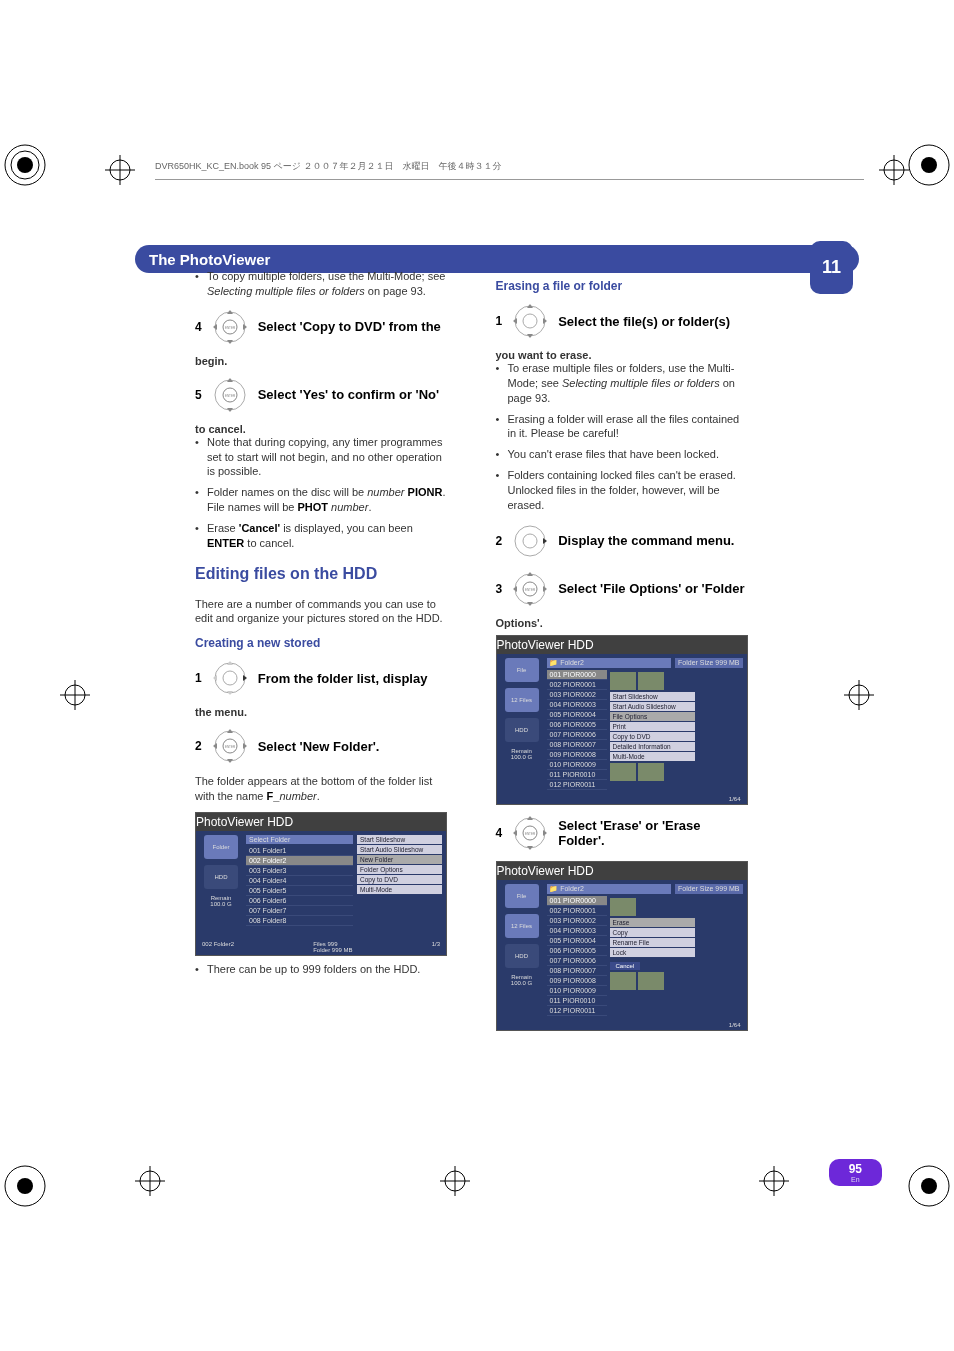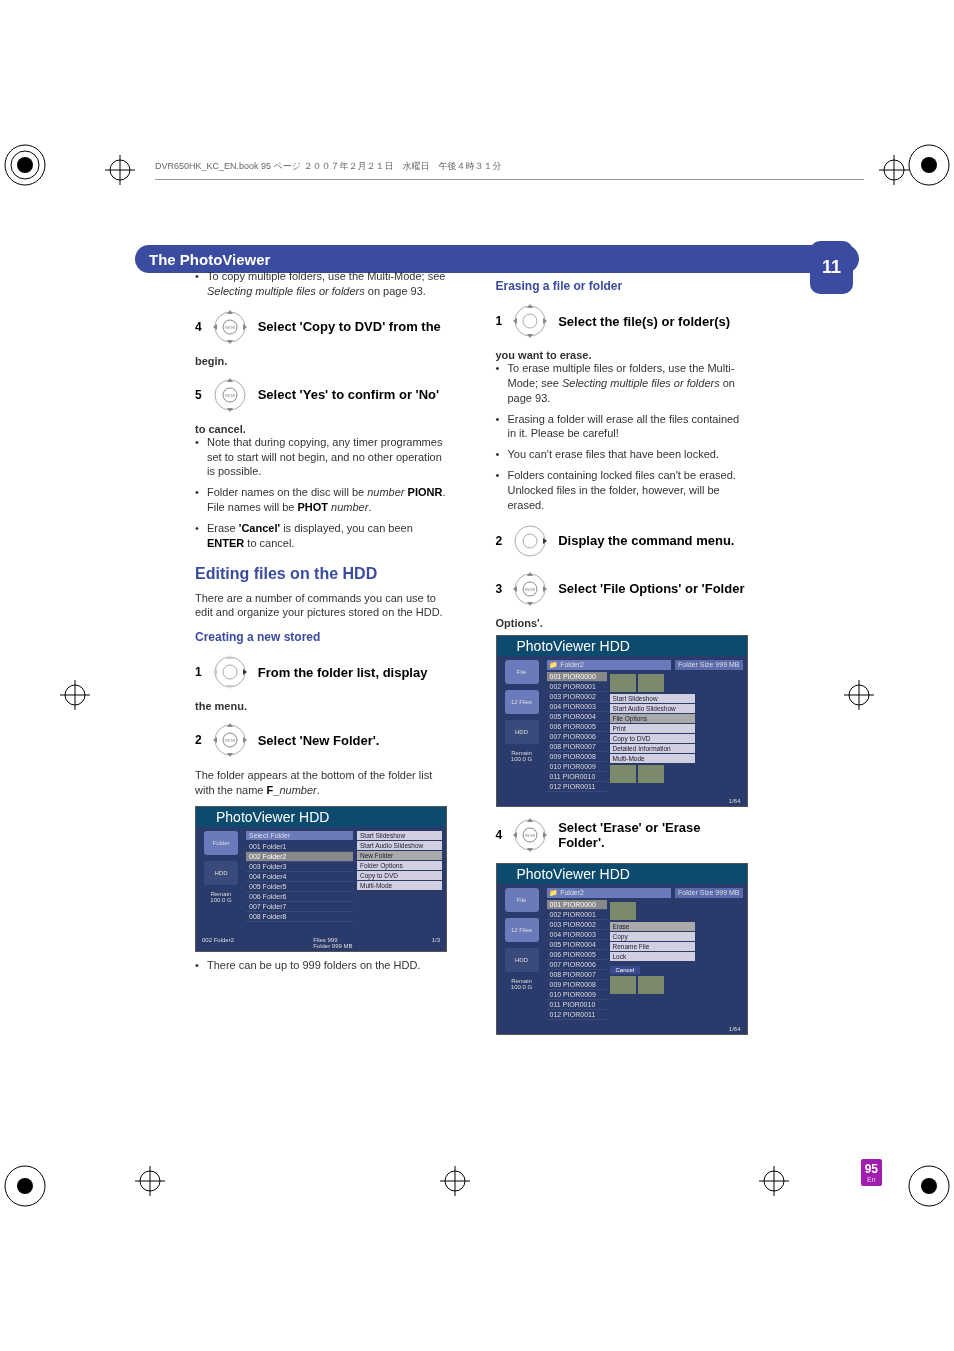--- a/index.html
+++ b/index.html
@@ -8,44 +8,44 @@
 .reg svg{width:100%;height:100%}
 .hdr{position:absolute;top:160px;left:155px;right:90px;font-size:9px;color:#666}
 .hdr-line{border-top:1px solid #999;margin-top:6px}
 .chapter-bar{position:absolute;top:245px;left:135px;right:95px;background:#3a4ba0;color:#fff;border-radius:14px;height:28px;display:flex;align-items:center;padding:0 14px;font-weight:bold;font-size:15px}
 .chapter-bar .num{position:absolute;right:6px;top:-4px;background:#3a4ba0;border-radius:10px;padding:16px 12px;font-size:18px}
 .content{position:absolute;top:269px;left:195px;width:555px;display:flex;gap:46px}
 .col{width:260px}
 .p{margin:0 0 8px 0;line-height:1.35}
 .bullet{padding-left:12px;position:relative;margin-bottom:6px}
 .bullet:before{content:"•";position:absolute;left:0}
-.h2{color:#3a4ba0;font-weight:bold;font-size:16px;margin:14px 0 8px}
+.h2{color:#3a4ba0;font-weight:bold;font-size:16px;margin:14px 0 14px}
 .h3{color:#3a4ba0;font-weight:bold;font-size:12px;margin:10px 0 6px}
 .step{display:flex;align-items:center;gap:8px;margin:8px 0}
 .step .n{font-weight:bold;font-size:12px;color:#000}
 .step .t{font-weight:bold;font-size:13px;color:#000}
 .cont{font-weight:bold}
 .dpad{width:40px;height:40px;flex-shrink:0}
 .dpad svg{width:100%;height:100%}
 .em{font-style:italic}
 .bold{font-weight:bold;color:#000}
 .scrn{background:#2a3a6a;border:1px solid #555;width:250px;font-size:7px;color:#ddd;margin:6px 0}
-.scrn-title{background:#0c4a6e;padding:2px 20px;color:#fff;font-size:14px}
+.scrn-title{background:#404040;padding:2px 0;color:#fff;font-size:12px}
 .scrn-body{display:flex;padding:4px;gap:4px;min-height:100px}
 .scrn-left{width:42px;display:flex;flex-direction:column;gap:6px;align-items:center}
 .scrn-icon{width:34px;height:24px;background:#6a7aba;border-radius:3px;display:flex;align-items:center;justify-content:center;font-size:6px;text-align:center}
 .scrn-mid{flex:1}
 .scrn-hdr{background:#6a7aba;padding:1px 3px;margin-bottom:2px}
 .scrn-row{padding:1px 3px;border-bottom:1px solid #3a4a7a}
 .scrn-row.sel{background:#888;color:#fff}
 .scrn-menu{position:relative;width:85px}
 .scrn-menu-item{background:#d0d0e0;color:#223;padding:1px 3px;margin-bottom:1px;font-size:6.5px}
 .scrn-menu-item.hl{background:#aaa}
 .scrn-foot{display:flex;justify-content:space-between;padding:2px 6px;font-size:6px}
-.pagenum{position:absolute;right:72px;bottom:165px;background:#a21caf;color:#fff;border-radius:2px;padding:3px 4px;font-weight:bold;font-size:12px}
+.pagenum{position:absolute;right:72px;bottom:165px;background:#6d28d9;color:#fff;border-radius:10px;padding:3px 20px;font-weight:bold;font-size:12px}
 .pagenum .en{display:block;font-size:7px;text-align:center;color:#dde;font-weight:normal}
 .thumbs{display:flex;gap:2px;margin:2px 0}
 .thumb{width:26px;height:18px;background:#7a8a6a}
 .cancel-btn{background:#3a4a8a;color:#fff;padding:1px 6px;font-size:6px;margin-top:4px;display:inline-block}
 .right-hdr{background:#5a6aaa;padding:1px 3px;margin-bottom:2px}
 </style>
 </head>
 <body>
 
 <div class="page">

